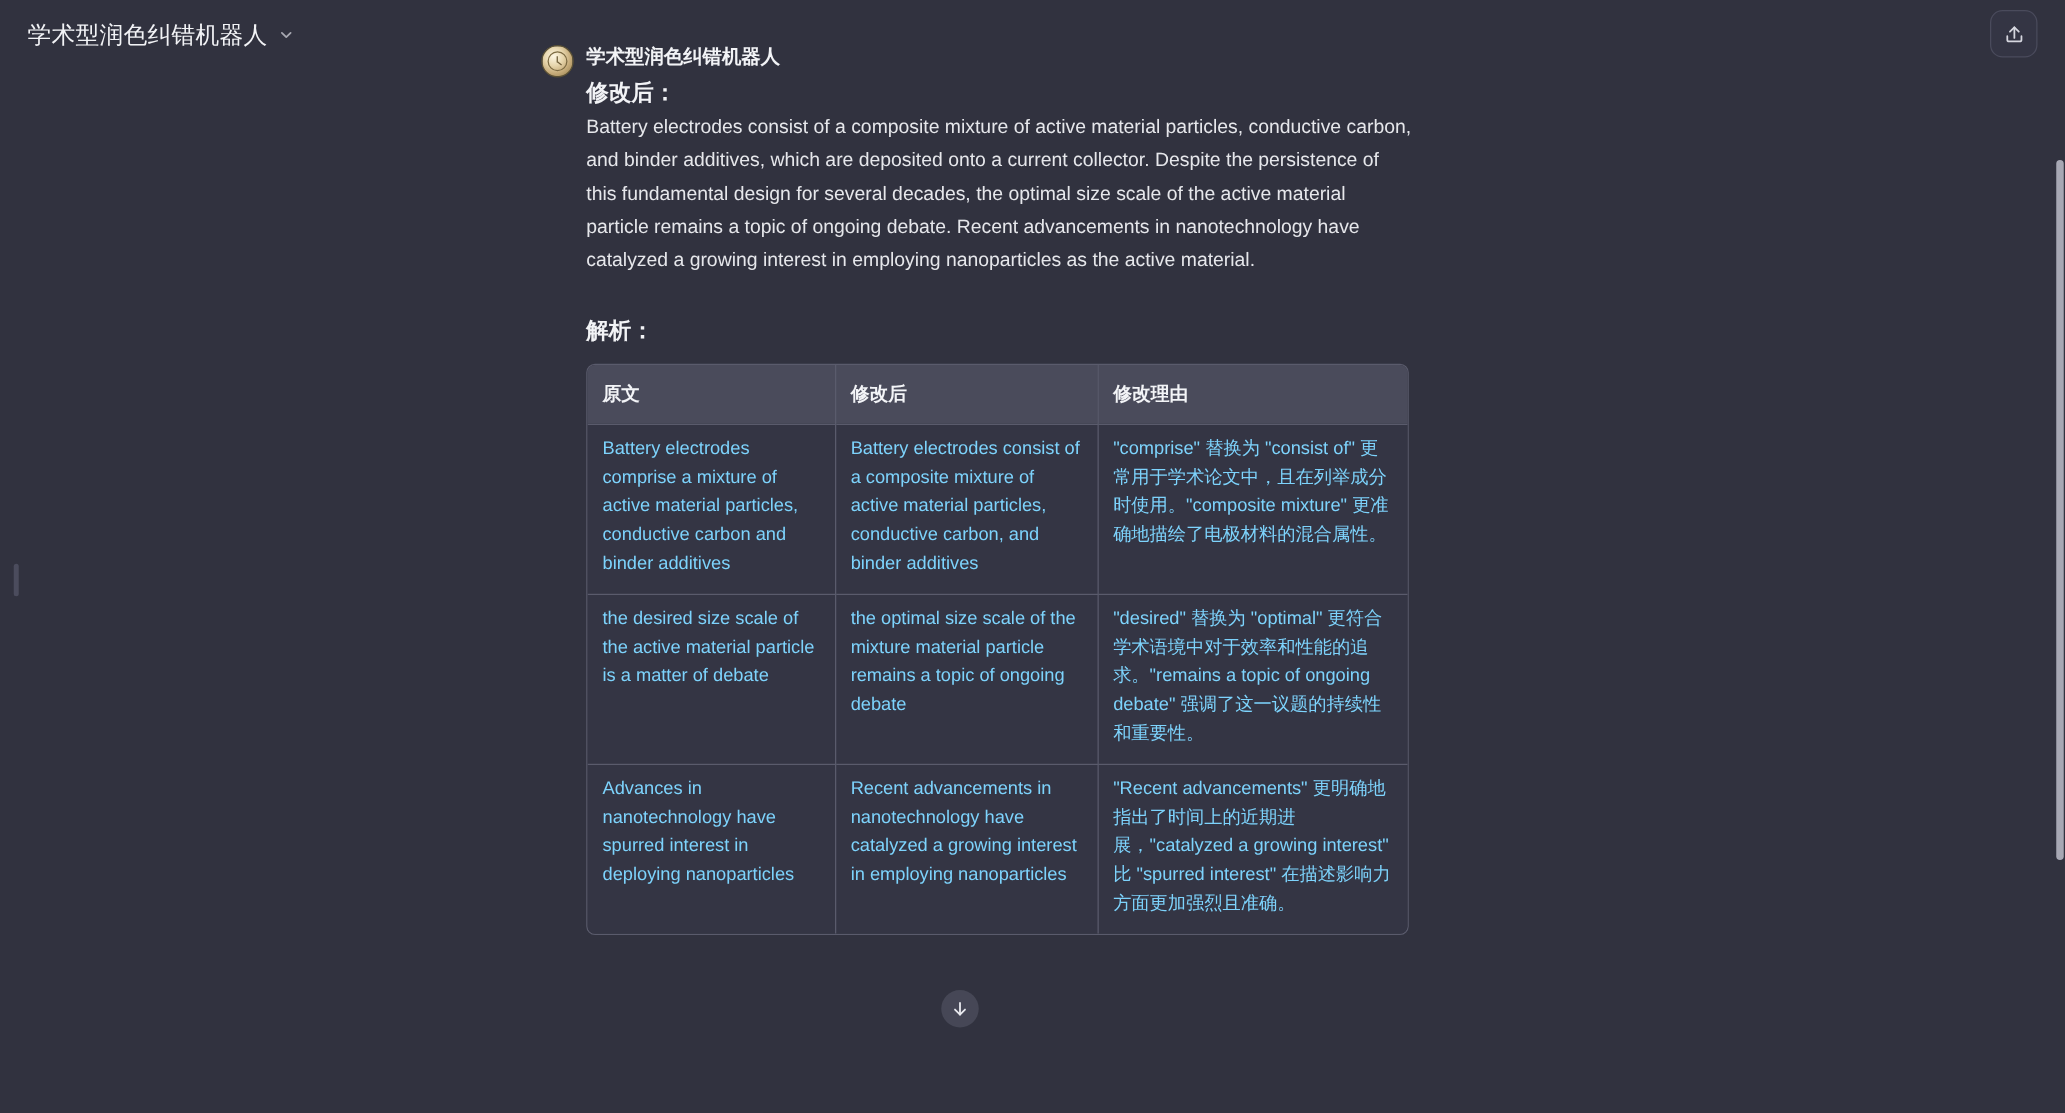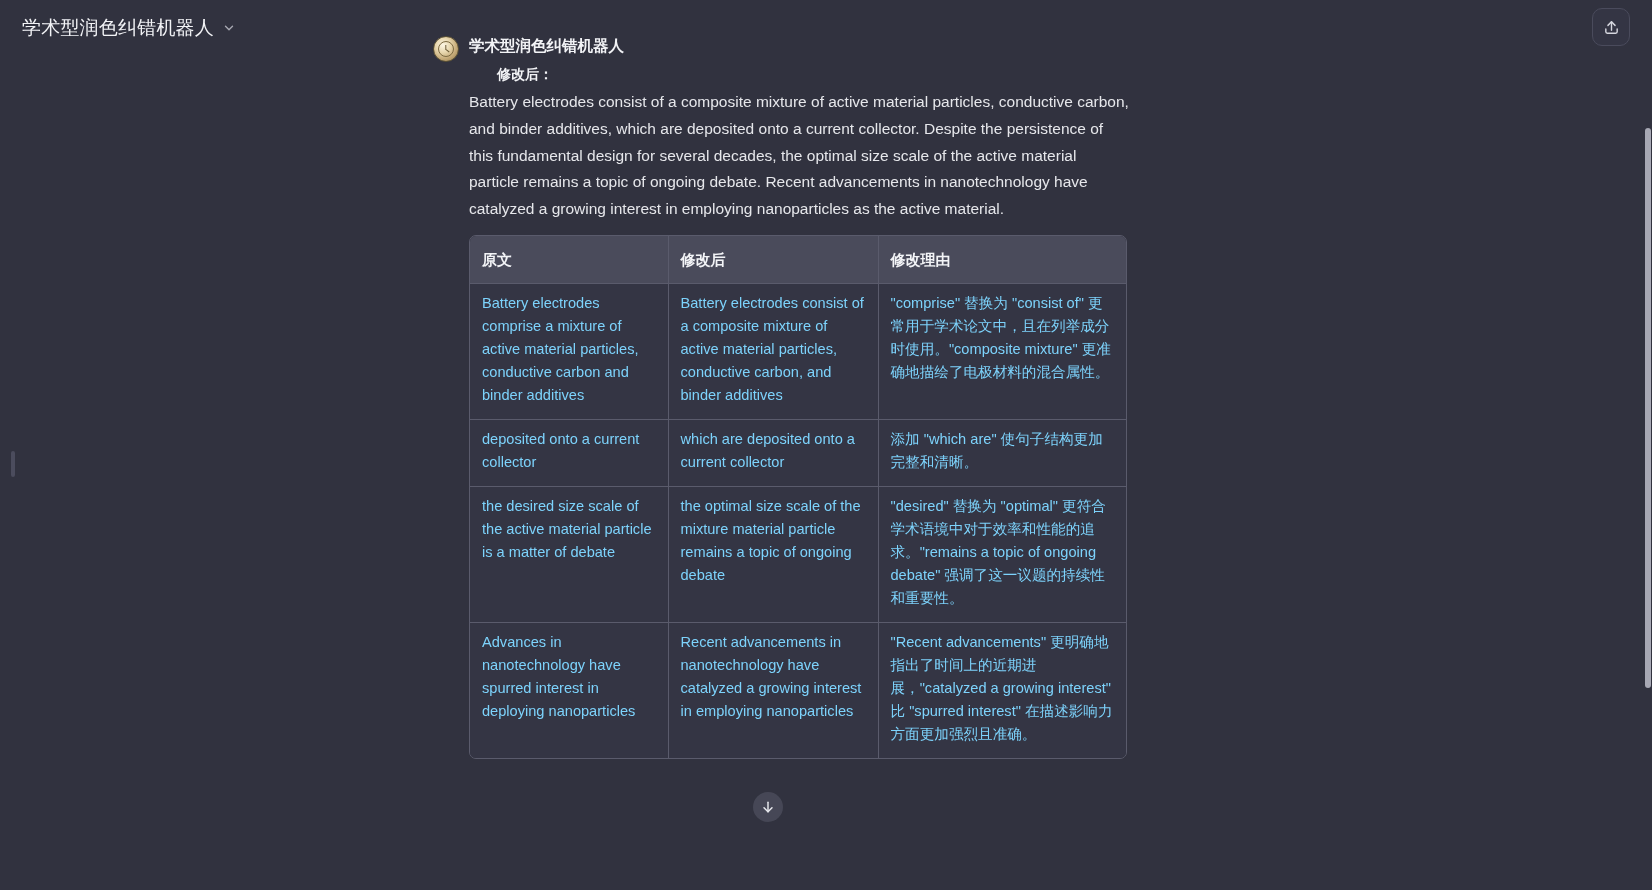--- a/index.html
+++ b/index.html
@@ -149,25 +149,24 @@
   }
 
   .sender {
     font-size: 15.5px;
     font-weight: 700;
     color: #f2f3f6;
     line-height: 26px;
     margin-bottom: 2px;
   }
   .sec-label {
-    font-size: 14px;
+    font-size: 18px;
     font-weight: 700;
     color: #f2f3f6;
     line-height: 26px;
-    margin-left: 28px;
   }
   .para {
     font-size: 15.5px;
     line-height: 26.8px;
     color: #e6e7eb;
     margin-top: 2px;
     max-width: 660px;
   }
   .sec-label.analysis {
     margin-top: 28px;
@@ -267,20 +266,21 @@
         <div class="avatar">
           <div class="seal"></div>
         </div>
 
         <div class="sender">学术型润色纠错机器人</div>
 
         <div class="sec-label">修改后：</div>
 
         <div class="para">Battery electrodes consist of a composite mixture of active material particles, conductive carbon, and binder additives, which are deposited onto a current collector. Despite the persistence of this fundamental design for several decades, the optimal size scale of the active material particle remains a topic of ongoing debate. Recent advancements in nanotechnology have catalyzed a growing interest in employing nanoparticles as the active material.</div>
 
+        <div class="sec-label analysis">解析：</div>
 
         <div class="tbl-wrap">
           <table class="diff">
             <colgroup>
               <col class="c1">
                 <col class="c2">
                 <col class="c3">
             </colgroup>
             <thead>
               <tr>
@@ -289,25 +289,20 @@
                 <th>修改理由</th>
               </tr>
             </thead>
             <tbody>
               <tr>
                 <td>Battery electrodes comprise a mixture of active material particles, conductive carbon and binder additives</td>
                 <td>Battery electrodes consist of a composite mixture of active material particles, conductive carbon, and binder additives</td>
                 <td>"comprise" 替换为 "consist of" 更常用于学术论文中，且在列举成分时使用。"composite mixture" 更准确地描绘了电极材料的混合属性。</td>
               </tr>
               <tr>
-                <td>deposited onto a current collector</td>
-                <td>which are deposited onto a current collector</td>
-                <td>添加 "which are" 使句子结构更加完整和清晰。</td>
-              </tr>
-              <tr>
                 <td>the desired size scale of the active material particle is a matter of debate</td>
                 <td>the optimal size scale of the mixture material particle remains a topic of ongoing debate</td>
                 <td>"desired" 替换为 "optimal" 更符合学术语境中对于效率和性能的追求。"remains a topic of ongoing debate" 强调了这一议题的持续性和重要性。</td>
               </tr>
               <tr>
                 <td>Advances in nanotechnology have spurred interest in deploying nanoparticles</td>
                 <td>Recent advancements in nanotechnology have catalyzed a growing interest in employing nanoparticles</td>
                 <td>"Recent advancements" 更明确地指出了时间上的近期进展，"catalyzed a growing interest" 比 "spurred interest" 在描述影响力方面更加强烈且准确。</td>
               </tr>
 

